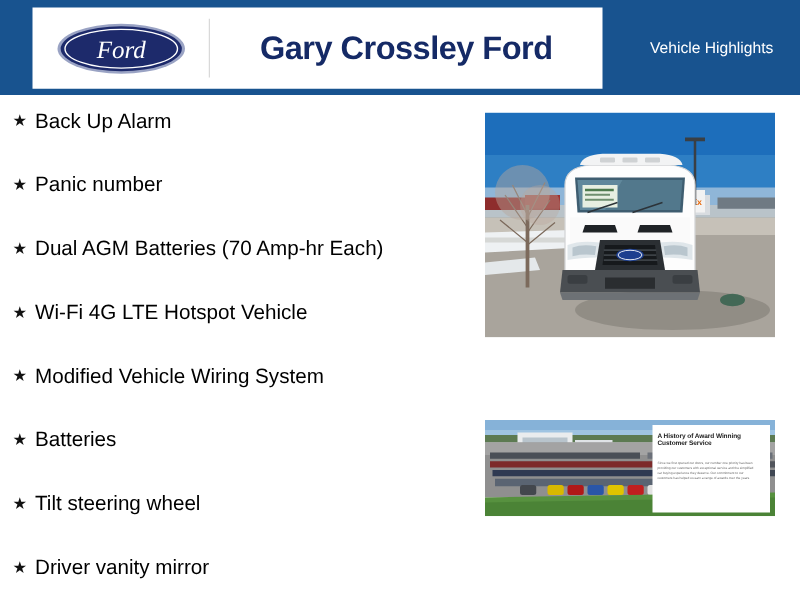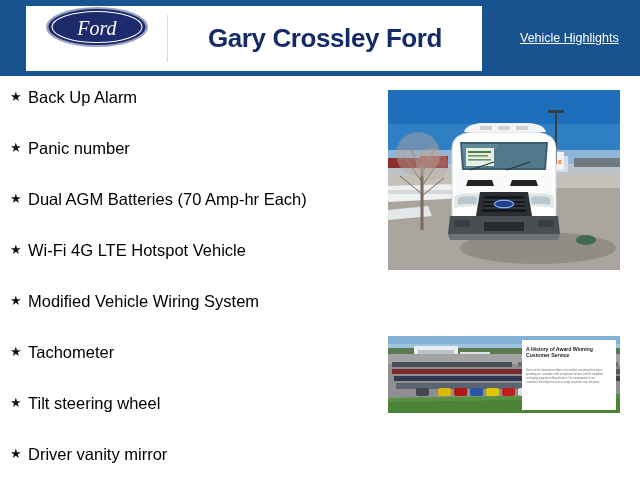--- a/index.html
+++ b/index.html
@@ -30,21 +30,21 @@
     width: 456px; height: 65px;
     background: #ffffff;
     display: flex;
     align-items: center;
     box-sizing: border-box;
   }
   #ford-logo-wrap {
     width: 141px;
     height: 65px;
     display: flex;
-    align-items: flex-start;
+    align-items: center;
     justify-content: center;
     flex: none;
   }
   #ford-oval { display:block; }
   #header-divider {
     width: 1px;
     height: 47px;
     background: #d9d9d9;
     flex: none;
   }
@@ -63,21 +63,20 @@
     left: 492px; top: 0;
     width: 148px; height: 76px;
     display: flex;
     align-items: center;
     justify-content: flex-start;
     color: #ffffff;
     font-size: 12.5px;
     box-sizing: border-box;
     padding-left: 28px;
     white-space: nowrap;
-    text-decoration: underline;
   }
 
   
   #feature-list {
     position: absolute;
     left: 0; top: 84px;
     width: 372px;
     list-style: none;
     margin: 0;
     padding: 0;
@@ -179,21 +178,21 @@
     <li class="feature-item">
       <span class="feature-star">★</span>
       <span class="feature-text">Wi-Fi 4G LTE Hotspot Vehicle</span>
     </li>
     <li class="feature-item">
       <span class="feature-star">★</span>
       <span class="feature-text">Modified Vehicle Wiring System</span>
     </li>
     <li class="feature-item">
       <span class="feature-star">★</span>
-      <span class="feature-text">Tachometer</span>
+      <span class="feature-text">Batteries</span>
     </li>
     <li class="feature-item">
       <span class="feature-star">★</span>
       <span class="feature-text">Tilt steering wheel</span>
     </li>
     <li class="feature-item">
       <span class="feature-star">★</span>
       <span class="feature-text">Driver vanity mirror</span>
     </li>
   </ul>

